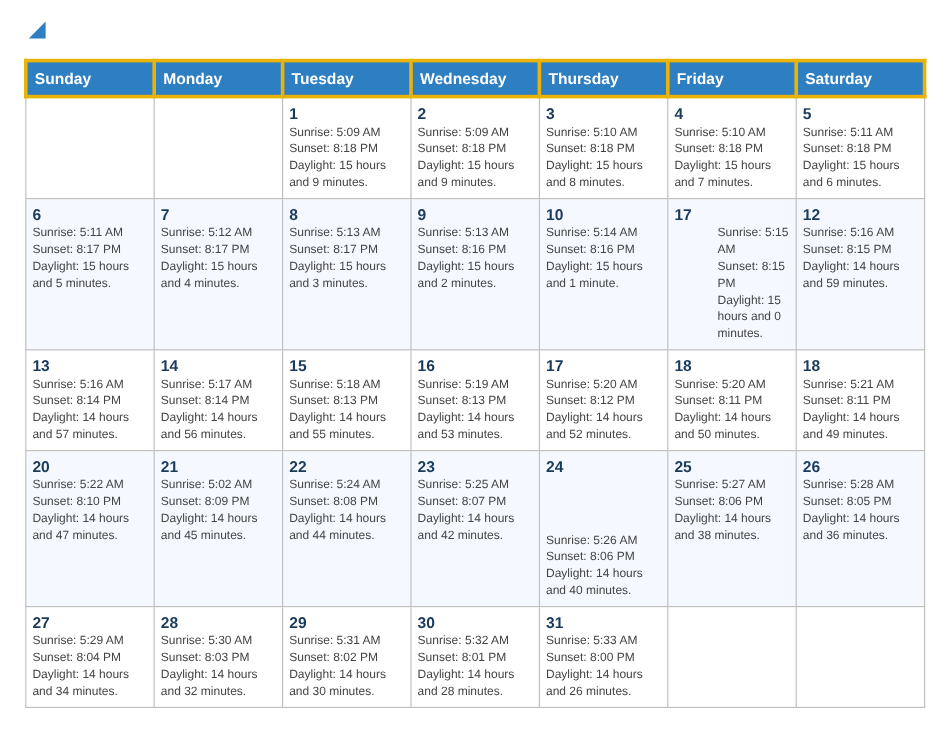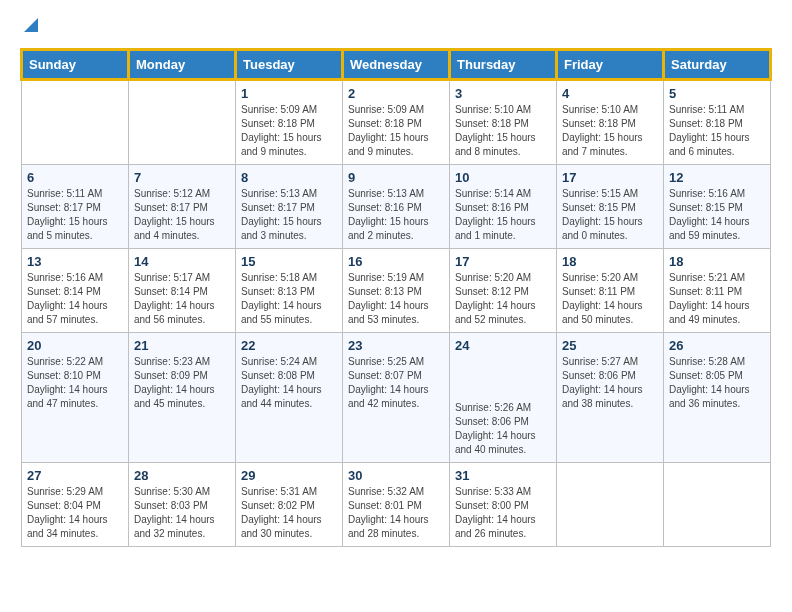--- a/index.html
+++ b/index.html
@@ -184,21 +184,21 @@
 Daylight: 15 hours and 2 minutes.</div>
         </td>
         <td>
           <span class="day-num">10</span>
           <div class="day-info" style="white-space: pre-line;">Sunrise: 5:14 AM
 Sunset: 8:16 PM
 Daylight: 15 hours and 1 minute.</div>
         </td>
         <td>
           <span class="day-num">17</span>
-          <div class="day-info" style="white-space: pre-line;">Sunrise: 5:15 AM
+          <div class="day-info" style="white-space: pre-line; margin-left: 36px;">Sunrise: 5:15 AM
 Sunset: 8:15 PM
 Daylight: 15 hours and 0 minutes.</div>
         </td>
         <td>
           <span class="day-num">12</span>
           <div class="day-info" style="white-space: pre-line;">Sunrise: 5:16 AM
 Sunset: 8:15 PM
 Daylight: 14 hours and 59 minutes.</div>
         </td>
       </tr>
@@ -248,21 +248,21 @@
       </tr>
       <tr>
         <td>
           <span class="day-num">20</span>
           <div class="day-info" style="white-space: pre-line;">Sunrise: 5:22 AM
 Sunset: 8:10 PM
 Daylight: 14 hours and 47 minutes.</div>
         </td>
         <td>
           <span class="day-num">21</span>
-          <div class="day-info" style="white-space: pre-line;">Sunrise: 5:23 AM
+          <div class="day-info" style="white-space: pre-line;">Sunrise: 5:02 AM
 Sunset: 8:09 PM
 Daylight: 14 hours and 45 minutes.</div>
         </td>
         <td>
           <span class="day-num">22</span>
           <div class="day-info" style="white-space: pre-line;">Sunrise: 5:24 AM
 Sunset: 8:08 PM
 Daylight: 14 hours and 44 minutes.</div>
         </td>
         <td>

